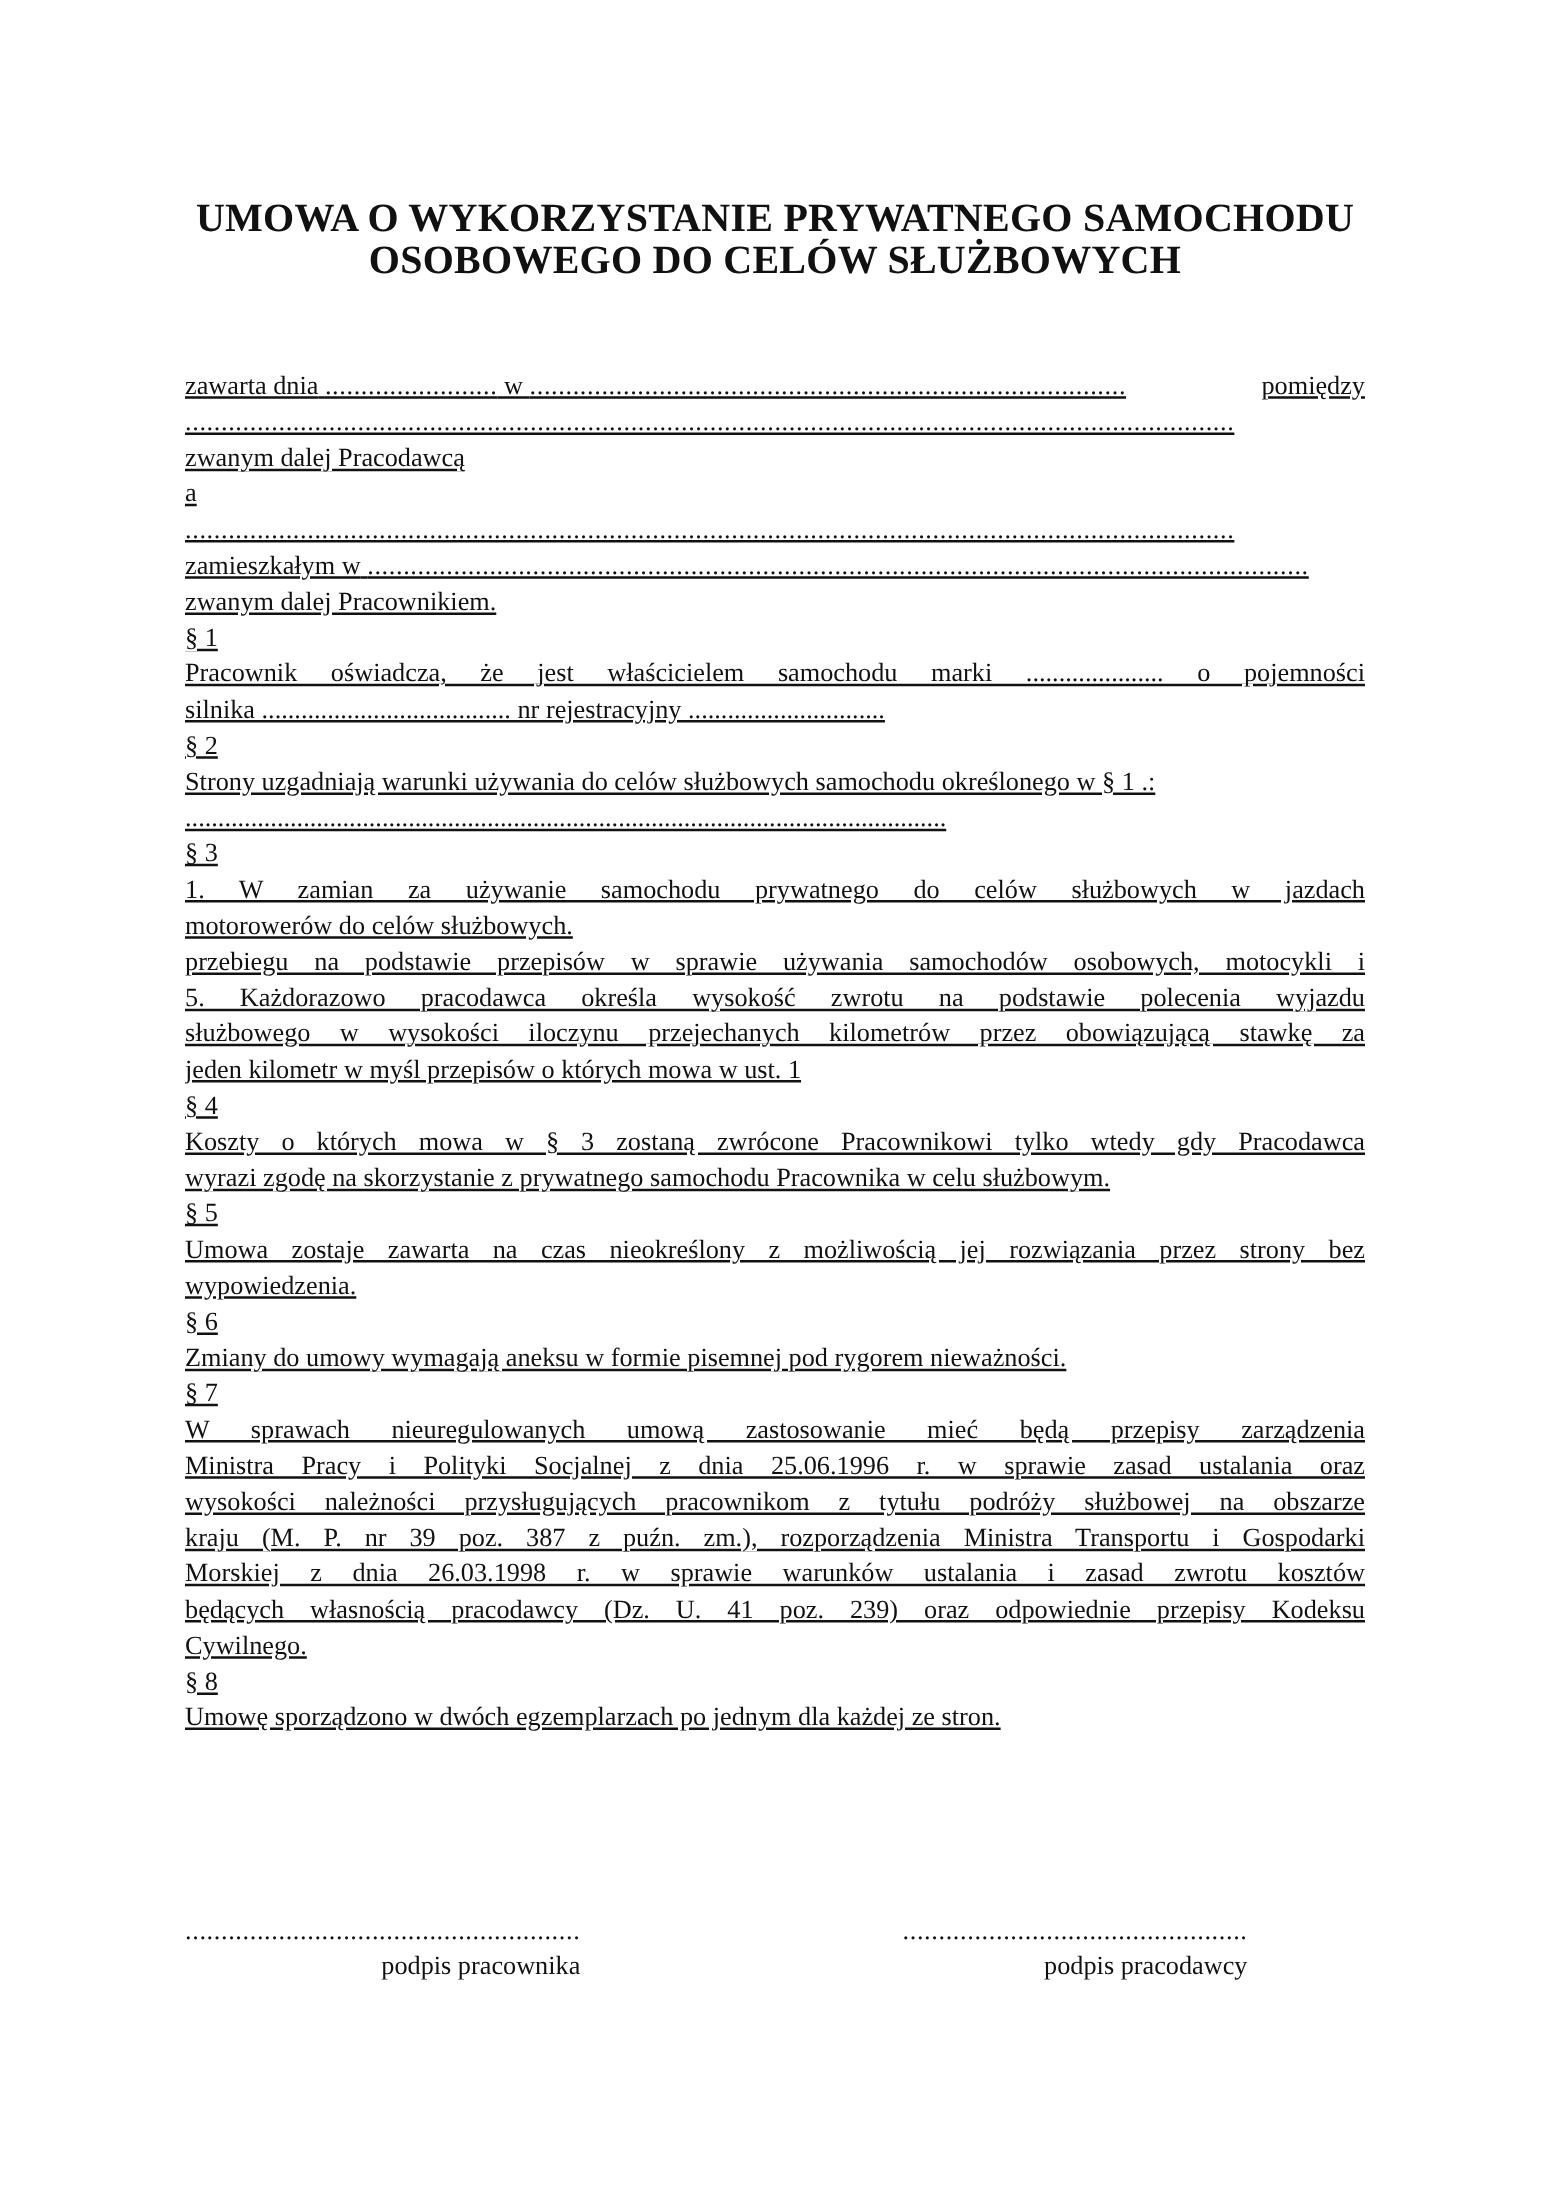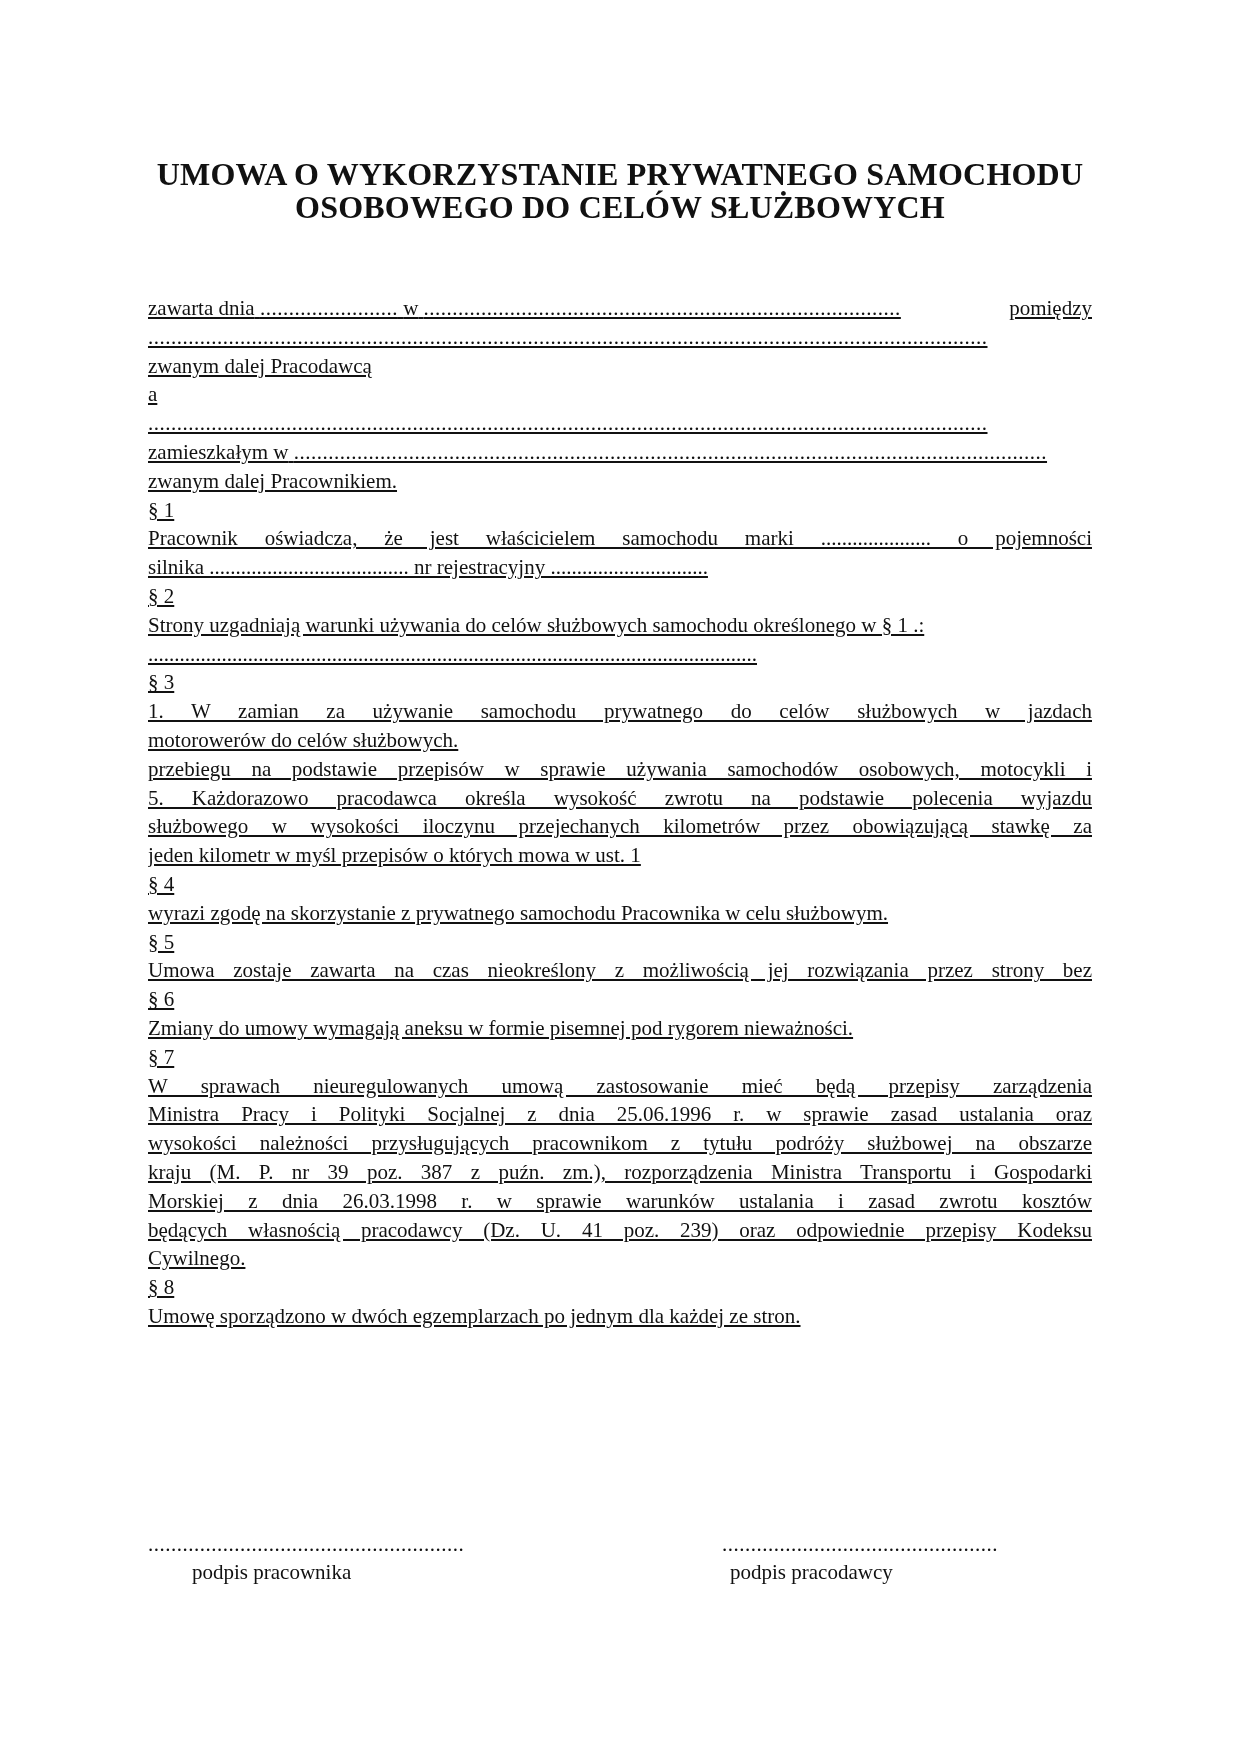--- a/index.html
+++ b/index.html
@@ -20,21 +20,21 @@
       font-size: 21px; line-height: 28.8px; text-decoration: underline;
     }
     .line { white-space: nowrap; height: 28.8px; overflow: hidden; }
     .just { text-align: justify; text-align-last: justify; white-space: normal; }
     .spread { display: flex; justify-content: space-between; white-space: nowrap; }
     .dots { letter-spacing: 0.5px; overflow: hidden; }
     .sig {
       position: absolute; top: 1530px; font-size: 21px; line-height: 28px;
     }
     .sig .dots-line { white-space: nowrap; letter-spacing: 0.5px; }
-    .sig .label { padding-left: 44px; white-space: nowrap; }
+    .sig .label { padding-left: 44px; white-space: nowrap; text-align: right; }
     .sig-left { left: 148px; }
     .sig-right { left: 722px; }
     .sig-right .label { padding-left: 8px; }
   </style>
 </head>
 <body>
 
 <div class="page">
 
   <div class="title">
@@ -71,23 +71,25 @@
         <div class="line">Strony uzgadniają warunki używania do celów służbowych samochodu określonego w § 1 .:</div>
         <div class="line">....................................................................................................................</div>
         <div class="line">§ 3</div>
         <div class="line just">1.   W zamian za używanie samochodu prywatnego do celów służbowych w jazdach</div>
         <div class="line">motorowerów do celów służbowych.</div>
         <div class="line just">przebiegu na podstawie przepisów w sprawie używania samochodów osobowych, motocykli i</div>
         <div class="line just">5.   Każdorazowo pracodawca określa wysokość zwrotu na podstawie polecenia wyjazdu</div>
         <div class="line just">służbowego w wysokości iloczynu przejechanych kilometrów  przez obowiązującą stawkę za</div>
         <div class="line">jeden kilometr w myśl przepisów o których mowa w ust. 1</div>
         <div class="line">§ 4</div>
+        <div class="line just">Koszty o których mowa w § 3 zostaną zwrócone Pracownikowi tylko wtedy gdy Pracodawca</div>
         <div class="line">wyrazi zgodę na skorzystanie z prywatnego samochodu Pracownika w celu służbowym.</div>
         <div class="line">§ 5</div>
         <div class="line just">Umowa zostaje zawarta na czas nieokreślony z możliwością jej rozwiązania przez strony bez</div>
+        <div class="line">wypowiedzenia.</div>
         <div class="line">§ 6</div>
         <div class="line">Zmiany do umowy wymagają aneksu w formie pisemnej pod rygorem nieważności.</div>
         <div class="line">§ 7</div>
         <div class="line just">W sprawach nieuregulowanych umową zastosowanie mieć będą przepisy zarządzenia</div>
         <div class="line just">Ministra Pracy i Polityki Socjalnej z dnia 25.06.1996 r. w sprawie zasad ustalania oraz</div>
         <div class="line just">wysokości należności przysługujących pracownikom z tytułu podróży służbowej na obszarze</div>
         <div class="line just">kraju (M. P. nr 39 poz. 387 z puźn. zm.), rozporządzenia Ministra Transportu i Gospodarki</div>
         <div class="line just">Morskiej z dnia 26.03.1998 r. w sprawie warunków ustalania i zasad zwrotu kosztów</div>
         <div class="line just">będących własnością pracodawcy (Dz. U. 41 poz. 239) oraz odpowiednie przepisy Kodeksu</div>
         <div class="line">Cywilnego.</div>

